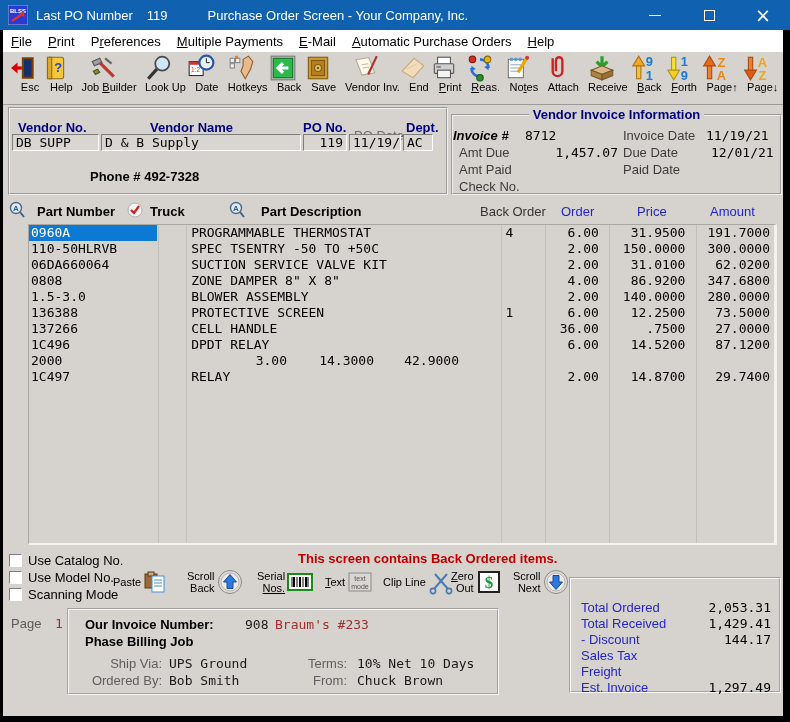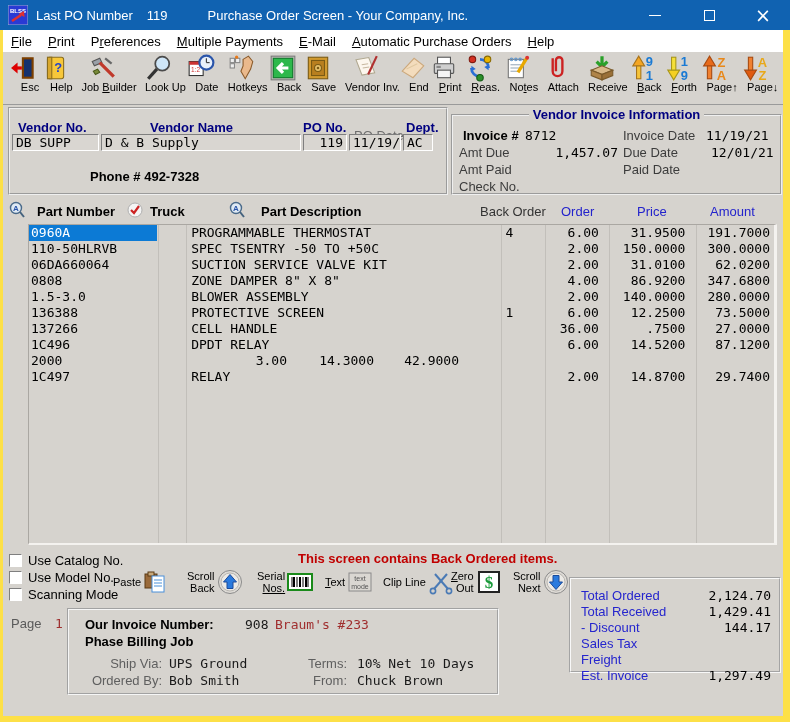--- a/index.html
+++ b/index.html
@@ -1,18 +1,18 @@
 <!DOCTYPE html>
 <html><head>
 <meta charset="utf-8">
 <style>
   * { margin:0; padding:0; box-sizing:border-box; }
   html,body { width:790px; height:722px; background:#1062b1; overflow:hidden;
     font-family:"Liberation Sans", sans-serif; }
-  .window { position:relative; width:790px; height:722px; background:#fde047; }
+  .window { position:relative; width:790px; height:722px; background:#000000; }
 
   
   .titlebar { position:absolute; top:0; left:0; right:0; height:30px; background:#1062b1;
     display:flex; align-items:center; color:#fff; font-size:13px; }
   .app-icon { width:20px; height:20px; margin:0 8px 0 8px; }
   .tb-label { margin-right:14px; }
   .tb-ponum { margin-right:40px; }
   .tb-title { flex:0 0 auto; }
   .win-controls { position:absolute; right:0; top:0; height:30px; display:flex; }
   .win-btn { width:54px; height:30px; display:flex; align-items:center; justify-content:center; color:#fff; }
@@ -92,22 +92,22 @@
 
   .invoice-box { position:absolute; left:64px; top:503px; width:432px; height:87px;
     border:2px groove #f6f6f6; }
   .ib { position:absolute; font-size:13px; white-space:pre; }
   .ib.bold { font-weight:bold; color:#000; }
   .ib.gray { color:#5f5f5f; }
   .ib.mono { font-family:"DejaVu Sans Mono", monospace; color:#1a1a1a; }
   .ib.red { color:#a02f2f; font-family:"DejaVu Sans Mono", monospace; }
   .ib.r { text-align:right; }
 
-  .totals-box { position:absolute; left:566px; top:472px; width:212px; height:96px;
-    border:2px groove #f8f8f8; padding-top:9px; }
+  .totals-box { position:absolute; left:566px; top:472px; width:212px; height:116px;
+    border:2px groove #f8f8f8; padding-top:21px; }
   .tot-row { position:relative; height:16px; }
   .tot-label { position:absolute; left:10px; font-size:13px; color:#2525cd; white-space:nowrap; }
   .tot-value { position:absolute; right:8px; font-family:"DejaVu Sans Mono", monospace; font-size:13px; color:#000; }
 
   u { text-decoration:underline; }
 </style>
 </head>
 <body>
 
 <div class="window">
@@ -336,21 +336,21 @@
       <div class="field-box" style="left:91px; top:25px; width:200px;">D &amp; B Supply</div>
       <div class="field-box" style="left:293px; top:25px; width:44px; text-align:right;">119</div>
       <div class="field-box" style="left:339px; top:25px; width:52px;">11/19/21</div>
       <div class="field-box" style="left:393px; top:25px; width:30px;">AC</div>
 
       <div class="flabel" style="left:80px; top:60px; color:#000;">Phone # 492-7328</div>
     </fieldset>
 
     <fieldset class="grp" id="vi-group">
       <legend>Vendor Invoice Information</legend>
-      <div class="vi-label bold" style="left:10px; top:6px;">Invoice #</div>
+      <div class="vi-label bold" style="left:0; top:6px;font-style:italic;">Invoice #</div>
       <div class="vi-val mono" style="left:72px; top:6px;">8712</div>
       <div class="vi-label" style="left:170px; top:6px;">Invoice Date</div>
       <div class="vi-val mono" style="left:253px; top:6px;">11/19/21</div>
 
       <div class="vi-label" style="left:6px; top:23px;">Amt Due</div>
       <div class="vi-val mono" style="left:73px; top:23px; width:92px; text-align:right;">1,457.07</div>
       <div class="vi-label" style="left:170px; top:23px;">Due Date</div>
       <div class="vi-val mono" style="left:258px; top:23px;">12/01/21</div>
 
       <div class="vi-label" style="left:6px; top:40px;">Amt Paid</div>
@@ -515,21 +515,21 @@
 
       <div class="ib gray r" style="left:6px; top:63px; width:87px;">Ordered By:</div>
       <div class="ib mono" style="left:100px; top:63px;">Bob Smith</div>
       <div class="ib gray r" style="left:228px; top:63px; width:50px;">From:</div>
       <div class="ib mono" style="left:288px; top:63px;">Chuck Brown</div>
     </div>
 
     <div class="totals-box" id="totals-box">
         <div class="tot-row">
           <span class="tot-label">Total Ordered</span>
-          <span class="tot-value">2,124.70</span>
+          <span class="tot-value">2,053.31</span>
         </div>
         <div class="tot-row">
           <span class="tot-label">Total Received</span>
           <span class="tot-value">1,429.41</span>
         </div>
         <div class="tot-row">
           <span class="tot-label">- Discount</span>
           <span class="tot-value">144.17</span>
         </div>
         <div class="tot-row">

